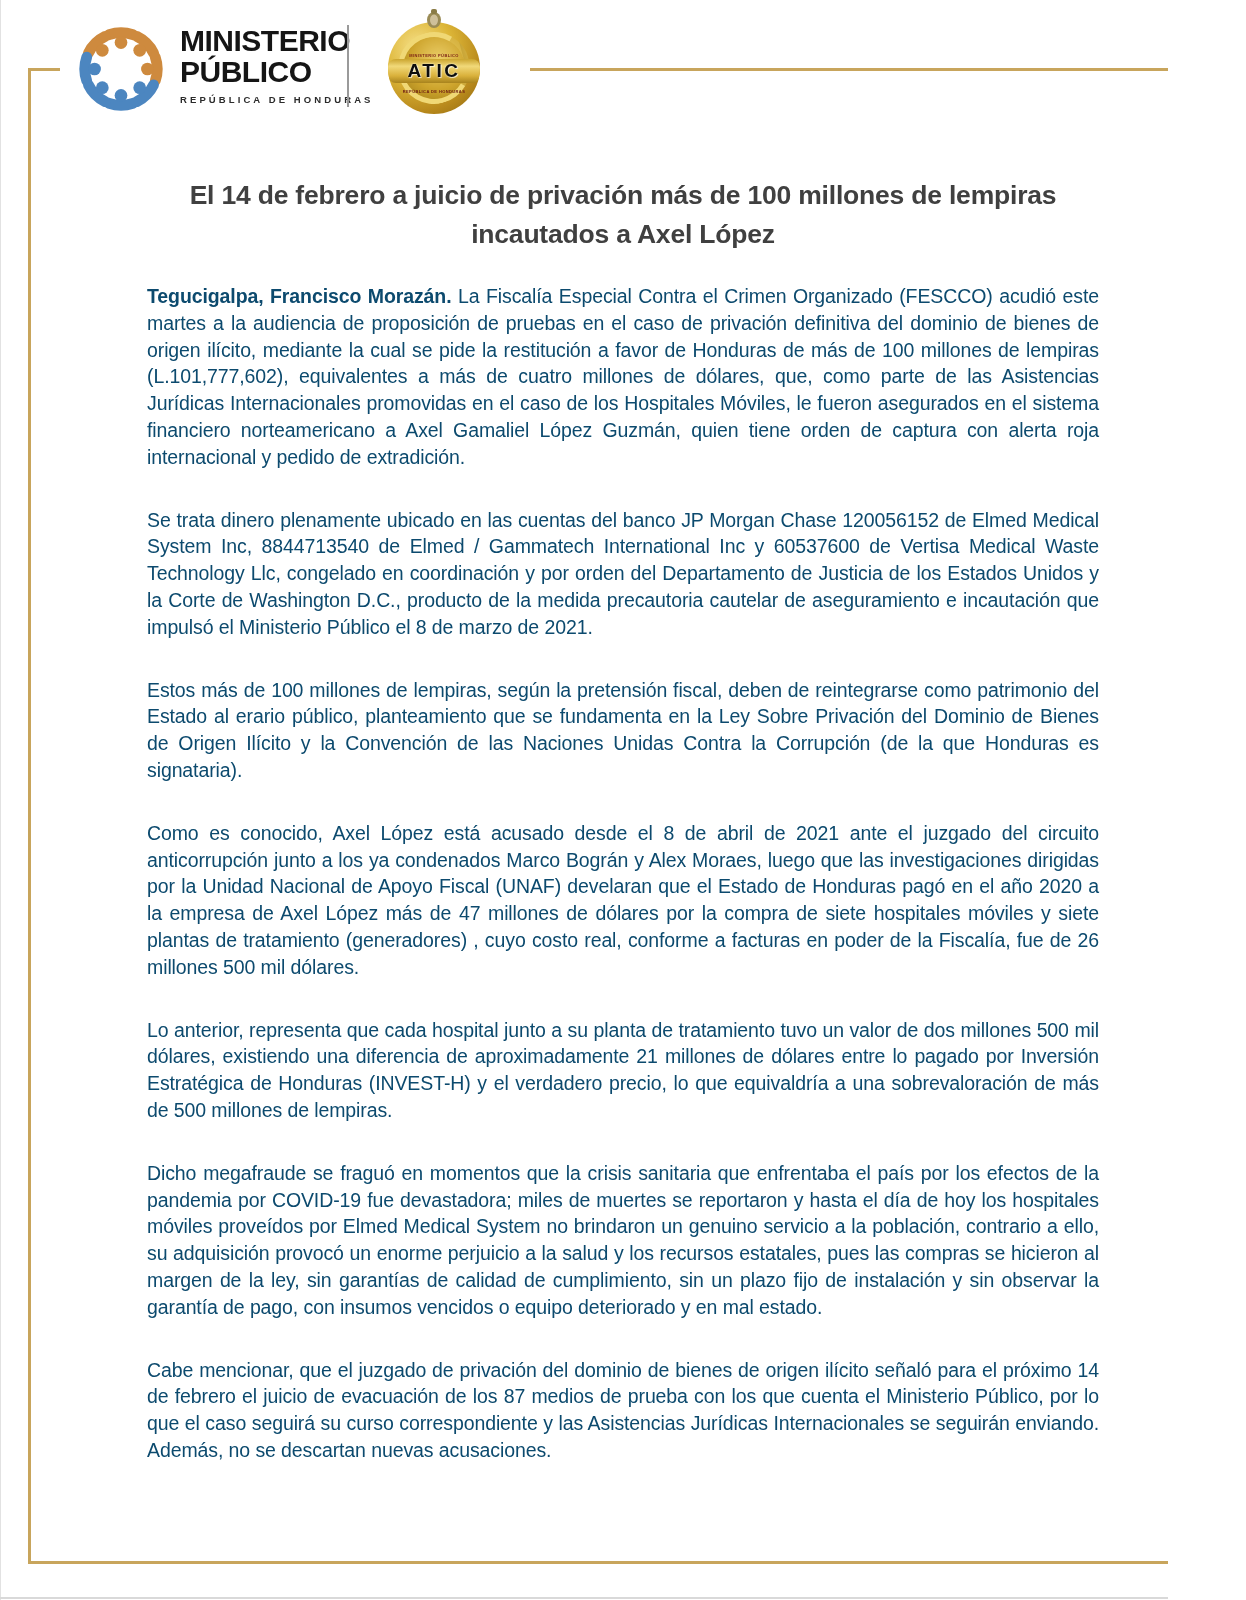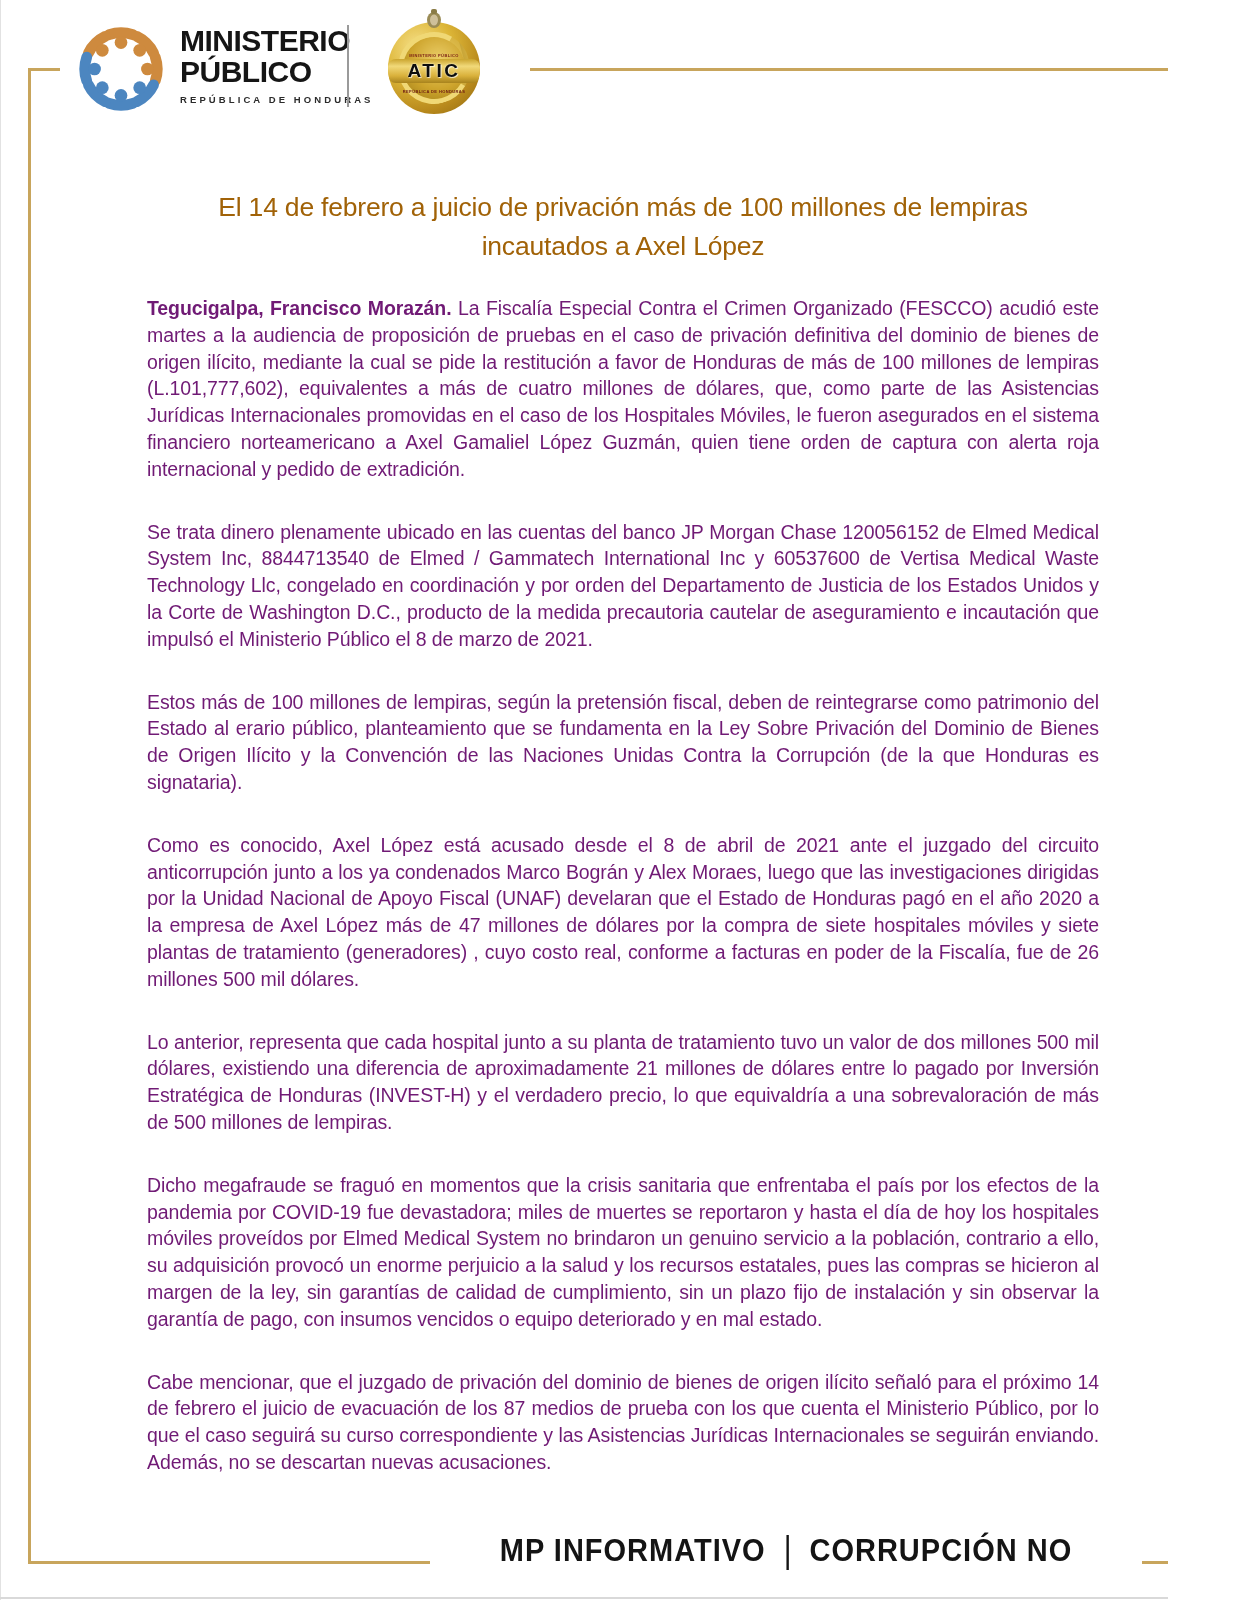--- a/index.html
+++ b/index.html
@@ -79,30 +79,30 @@
   .atic-band span{
     font-size:19px; font-weight:bold; letter-spacing:2.5px; color:#0d0d0d;
     text-shadow:0 0 2px rgba(255,255,255,0.9), 1px 1px 0 rgba(255,255,255,0.6);
   }
 
   
   .content{
     position:absolute; left:147px; top:176px; width:952px; z-index:3;
   }
   h1.title{
-    margin:12px; font-size:26.5px; line-height:39px; font-weight:normal;
-    color:#a16207; text-align:center; letter-spacing:-0.2px;
+    margin:0; font-size:26.5px; line-height:39px; font-weight:bold;
+    color:#404040; text-align:center; letter-spacing:-0.2px;
   }
   .date{
     margin-top:9px; text-align:right; font-size:19px; font-weight:bold; color:#1a1a1a;
   }
   .body-text{ margin-top:29px; }
   .body-text p{
     margin:0 0 36px 0;
-    font-size:19.5px; line-height:26.8px; color:#701a75;
+    font-size:19.5px; line-height:26.8px; color:#0c4a6e;
     text-align:justify; letter-spacing:-0.1px;
   }
   .body-text p strong{ font-weight:bold; }
 
   
   .footer{
     position:absolute; left:430px; top:1512px; width:712px; height:76px;
     background:#ffffff; z-index:3;
     display:flex; align-items:center; justify-content:center;
   }
@@ -182,19 +182,14 @@
       <p><strong>Tegucigalpa, Francisco Morazán.</strong><span> La Fiscalía Especial Contra el Crimen Organizado (FESCCO) acudió este martes a la audiencia de proposición de pruebas en el caso de privación definitiva del dominio de bienes de origen ilícito, mediante la cual se pide la restitución a favor de Honduras de más de 100 millones de lempiras (L.101,777,602), equivalentes a más de cuatro millones de dólares, que, como parte de las Asistencias Jurídicas Internacionales promovidas en el caso de los Hospitales Móviles, le fueron asegurados en el sistema financiero norteamericano a Axel Gamaliel López Guzmán, quien tiene orden de captura con alerta roja internacional y pedido de extradición.</span></p>
       <p>Se trata dinero plenamente ubicado en las cuentas del banco JP Morgan Chase 120056152 de Elmed Medical System Inc, 8844713540 de Elmed / Gammatech International Inc y 60537600 de Vertisa Medical Waste Technology Llc, congelado en coordinación y por orden del Departamento de Justicia de los Estados Unidos y la Corte de Washington D.C., producto de la medida precautoria cautelar de aseguramiento e incautación que impulsó el Ministerio Público el 8 de marzo de 2021.</p>
       <p>Estos más de 100 millones de lempiras, según la pretensión fiscal, deben de reintegrarse como patrimonio del Estado al erario público, planteamiento que se fundamenta en la Ley Sobre Privación del Dominio de Bienes de Origen Ilícito y la Convención de las Naciones Unidas Contra la Corrupción (de la que Honduras es signataria).</p>
       <p>Como es conocido, Axel López está acusado desde el 8 de abril de 2021 ante el juzgado del circuito anticorrupción junto a los ya condenados Marco Bográn y Alex Moraes, luego que las investigaciones dirigidas por la Unidad Nacional de Apoyo Fiscal (UNAF) develaran que el Estado de Honduras pagó en el año 2020 a la empresa de Axel López más de 47 millones de dólares por la compra de siete hospitales móviles y siete plantas de tratamiento (generadores) , cuyo costo real, conforme a facturas en poder de la Fiscalía, fue de 26 millones 500 mil dólares.</p>
       <p>Lo anterior, representa que cada hospital junto a su planta de tratamiento tuvo un valor de dos millones 500 mil dólares, existiendo una diferencia de aproximadamente 21 millones de dólares entre lo pagado por Inversión Estratégica de Honduras (INVEST-H) y el verdadero precio, lo que equivaldría a una sobrevaloración de más de 500 millones de lempiras.</p>
       <p>Dicho megafraude se fraguó en momentos que la crisis sanitaria que enfrentaba el país por los efectos de la pandemia por COVID-19 fue devastadora; miles de muertes se reportaron y hasta el día de hoy los hospitales móviles proveídos por Elmed Medical System no brindaron un genuino servicio a la población, contrario a ello, su adquisición provocó un enorme perjuicio a la salud y los recursos estatales, pues las compras se hicieron al margen de la ley, sin garantías de calidad de cumplimiento, sin un plazo fijo de instalación y sin observar la garantía de pago, con insumos vencidos o equipo deteriorado y en mal estado.</p>
       <p>Cabe mencionar, que el juzgado de privación del dominio de bienes de origen ilícito señaló para el próximo 14 de febrero el juicio de evacuación de los 87 medios de prueba con los que cuenta el Ministerio Público, por lo que el caso seguirá su curso correspondiente y las Asistencias Jurídicas Internacionales se seguirán enviando. Además, no se descartan nuevas acusaciones.</p>
     </div>
   </main>
 
-  <footer class="footer">
-    <span class="flabel">MP INFORMATIVO</span>
-    <span class="sep">|</span>
-    <span class="flabel">CORRUPCIÓN NO</span>
-  </footer>
 
 </div>
 
 </body></html>

